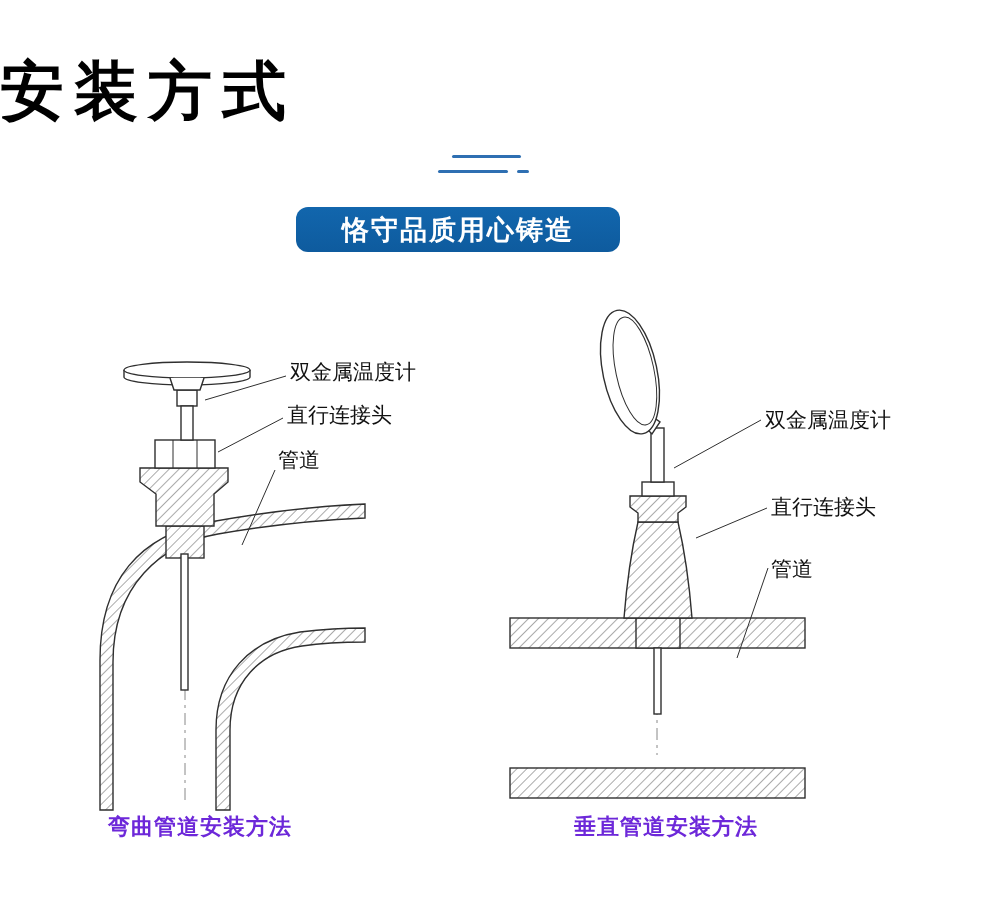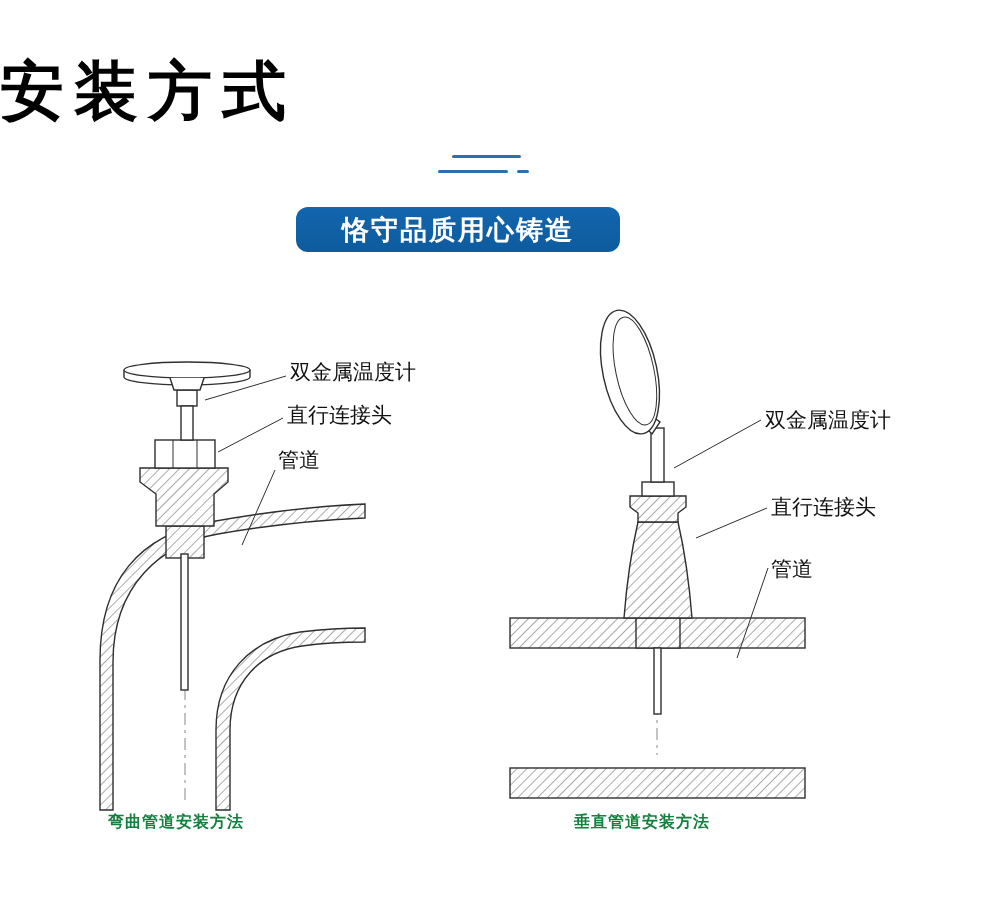--- a/index.html
+++ b/index.html
@@ -19,21 +19,21 @@
     position:absolute;left:296px;top:207px;width:324px;height:45px;
     background:linear-gradient(180deg,var(--accent-blue,#1266ad),#0e5b9e);
     border-radius:12px;display:flex;align-items:center;justify-content:center;
   }
   .badge span{color:#fff;font-size:27px;font-weight:600;letter-spacing:2px;}
   .diag{position:absolute;}
   .diag-left{left:70px;top:330px;width:440px;height:520px;}
   .diag-right{left:490px;top:300px;width:500px;height:520px;}
   svg text{font-family:"Liberation Sans","DejaVu Sans",sans-serif;font-size:21px;font-weight:500;fill:#111;stroke:none;}
   .caption{
-    position:absolute;top:812px;font-size:16px;font-weight:600;color:#15803d;letter-spacing:1px;
+    position:absolute;top:812px;font-size:22px;font-weight:600;color:#6d28d9;letter-spacing:1px;
   }
   .caption-left{left:108px;}
   .caption-right{left:558px;margin-left:16px;}
 </style>
 </head>
 <body>
 
 <div class="page">
 
   <h1 class="title">安装方式</h1>

